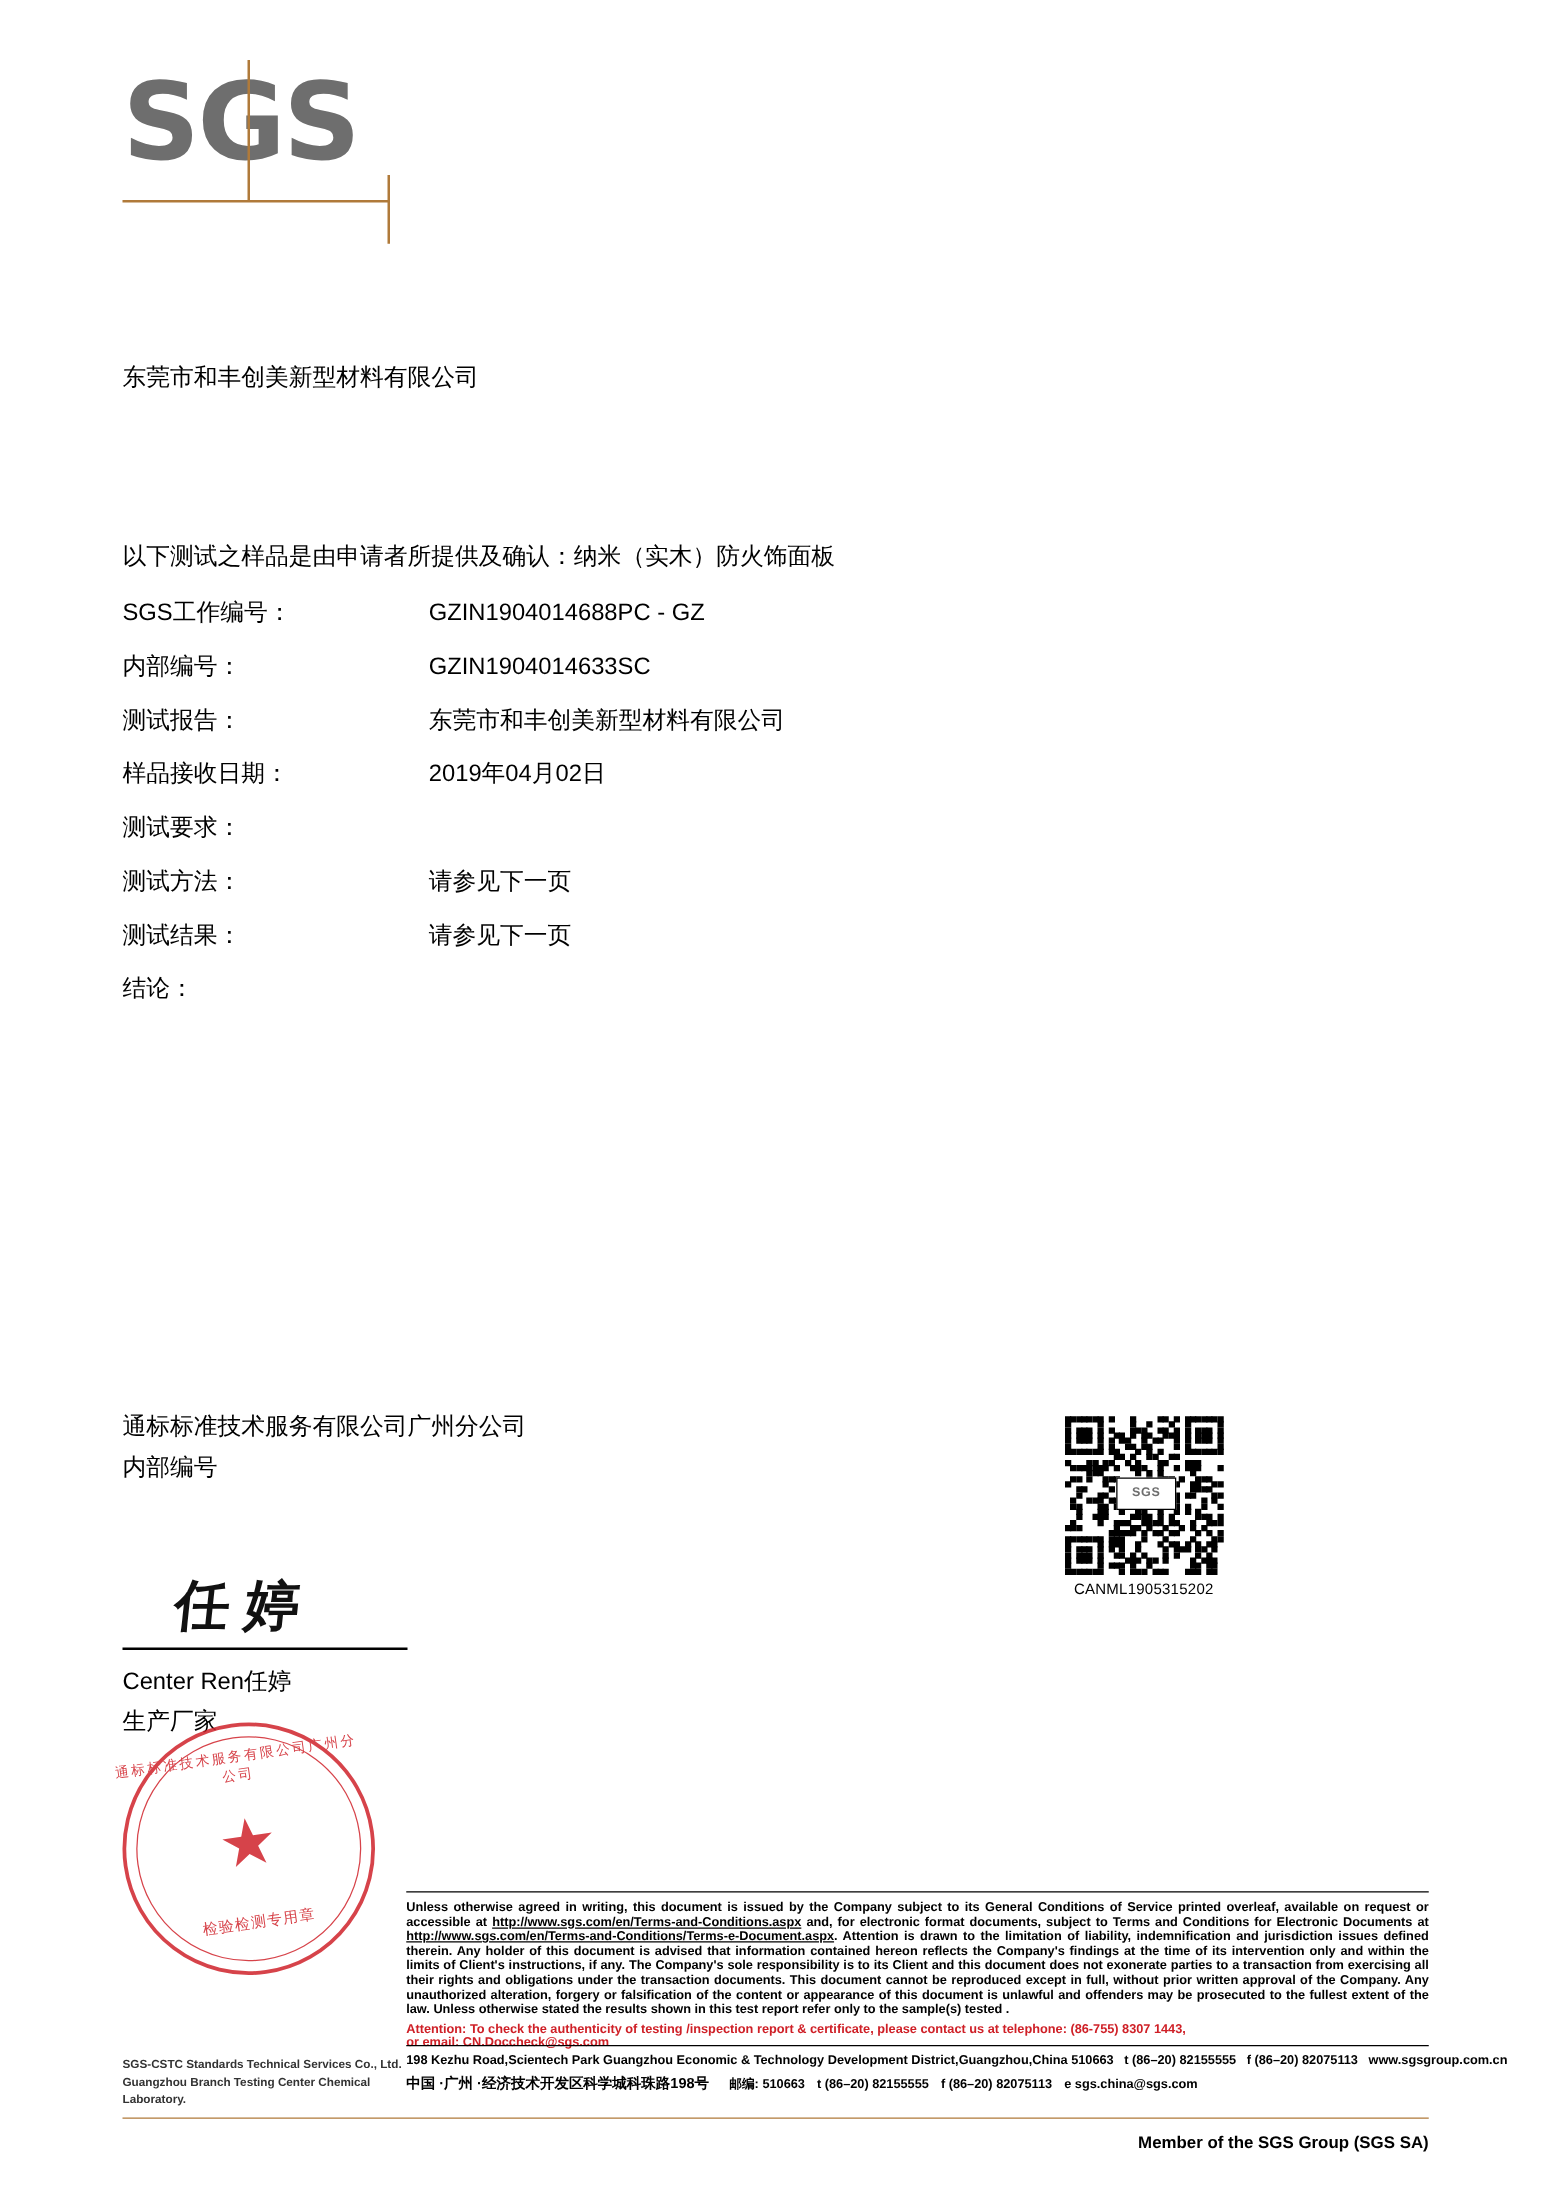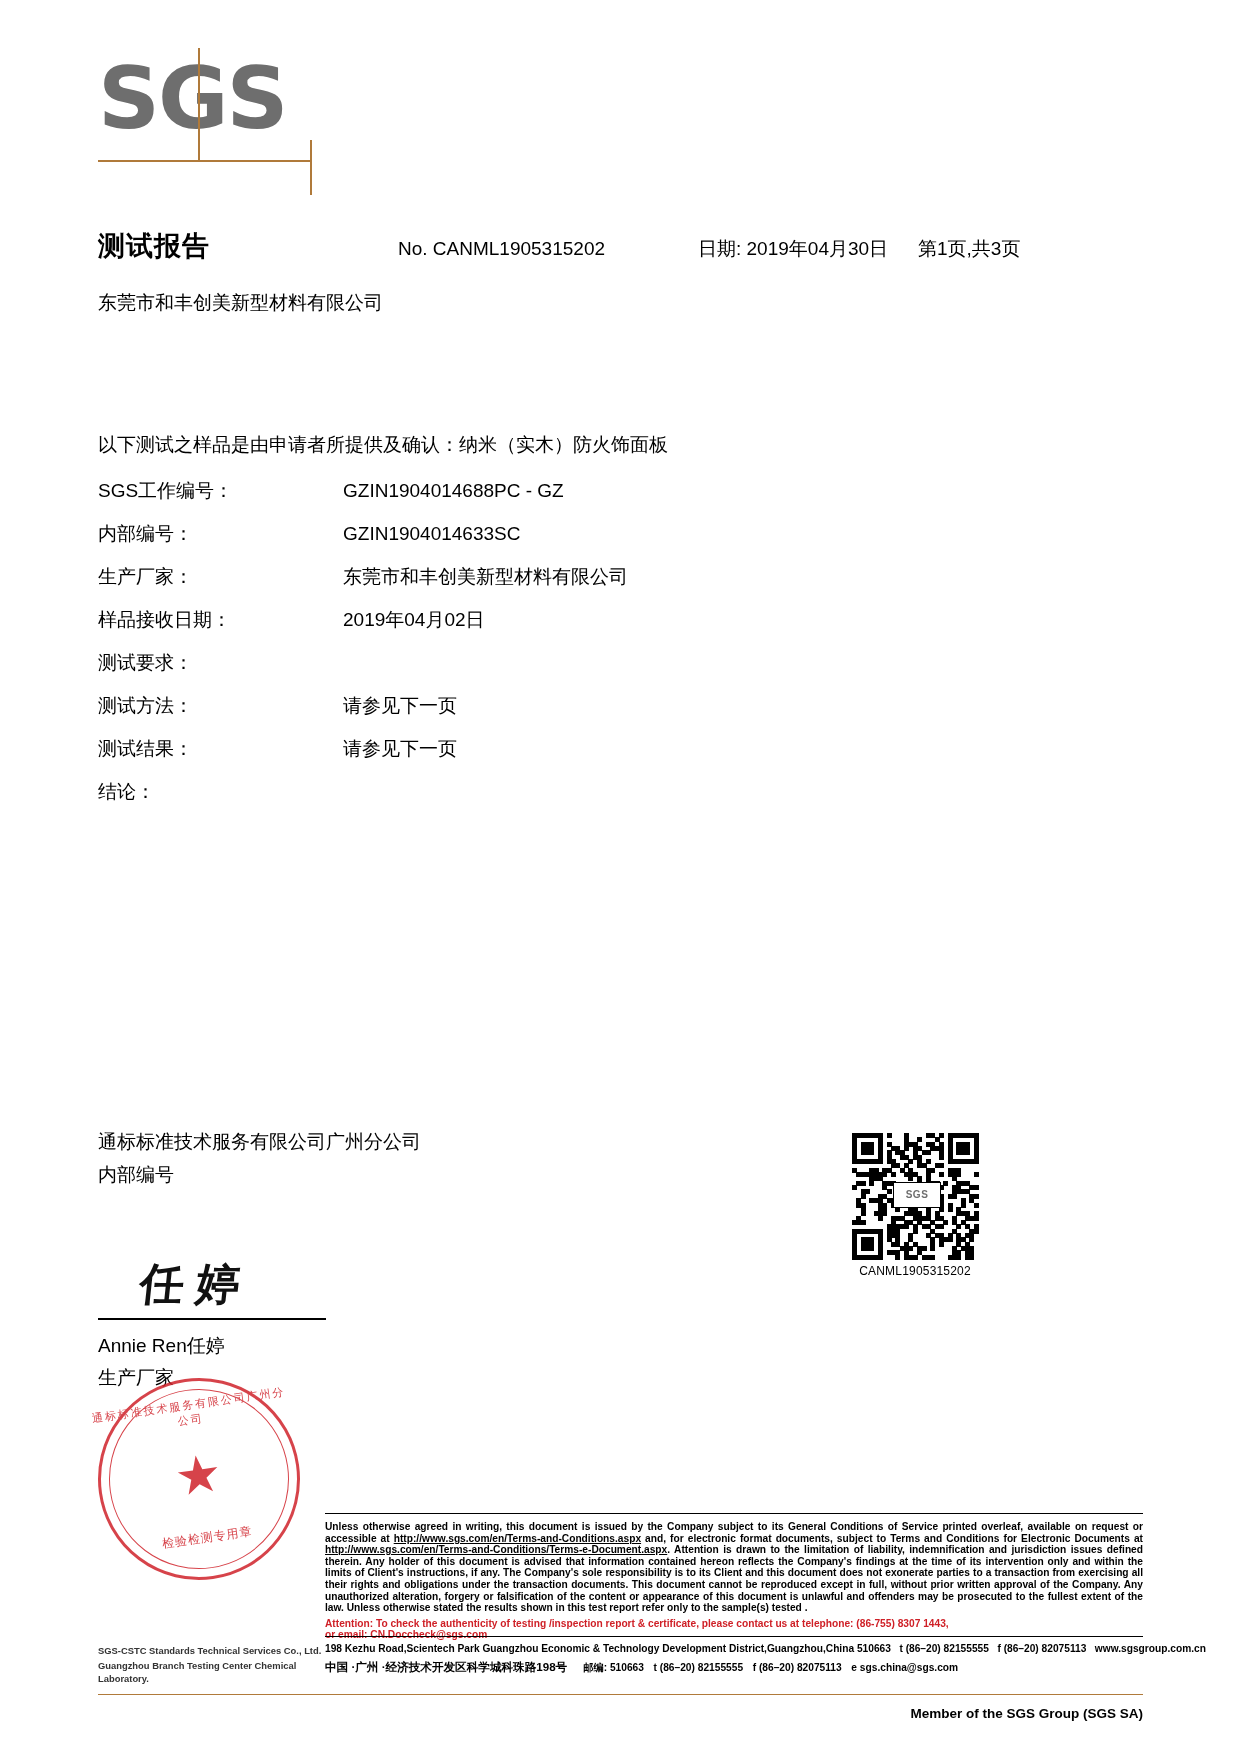--- a/index.html
+++ b/index.html
@@ -349,44 +349,38 @@
 
 <div class="page">
 
   <div class="logo-block">
     <div class="logo-rule-v"></div>
     <div class="logo-text">SGS</div>
     <div class="logo-rule-h"></div>
     <div class="logo-rule-v2"></div>
   </div>
 
-  <div class="title-row">
-    <div class="doc-title">测试报告</div>
-    <div class="doc-no">No. CANML1905315202</div>
-    <div class="doc-date">日期: 2019年04月30日</div>
-    <div class="doc-page">第1页,共3页</div>
-  </div>
 
   <div class="company-block">
     <div class="company-name">东莞市和丰创美新型材料有限公司</div>
   </div>
 
   <div class="sample-desc">以下测试之样品是由申请者所提供及确认：纳米（实木）防火饰面板</div>
 
   <div class="fields">
     <div class="field-row">
       <div class="field-label">SGS工作编号：</div>
       <div class="field-value">GZIN1904014688PC - GZ</div>
     </div>
     <div class="field-row">
       <div class="field-label">内部编号：</div>
       <div class="field-value">GZIN1904014633SC</div>
     </div>
     <div class="field-row">
-      <div class="field-label">生产厂家：</div>
+      <div class="field-label">测试报告：</div>
       <div class="field-value">东莞市和丰创美新型材料有限公司</div>
     </div>
     <div class="field-row">
       <div class="field-label">样品接收日期：</div>
       <div class="field-value">2019年04月02日</div>
     </div>
     <div class="field-row">
       <div class="field-label">测试要求：</div>
     </div>
     <div class="field-row">
@@ -401,21 +395,21 @@
       <div class="field-label">结论：</div>
     </div>
   </div>
 
   <div class="sign-block">
     <div class="sign-company">通标标准技术服务有限公司广州分公司</div>
     <div class="sign-auth">内部编号</div>
   </div>
   <div class="signature-img">任婷</div>
   <div class="sign-line"></div>
-  <div class="sign-name">Annie Ren任婷</div>
+  <div class="sign-name">Center Ren任婷</div>
   <div class="sign-role">生产厂家</div>
 
   <div class="qr-wrap">
     <div class="qr-canvas" id="qr-canvas">
         <div class="qr-cell" style="left: 0px; top: 0px; width: 5px; height: 5px;"></div>
         <div class="qr-cell" style="left: 4.34483px; top: 0px; width: 5px; height: 5px;"></div>
         <div class="qr-cell" style="left: 8.68966px; top: 0px; width: 5px; height: 5px;"></div>
         <div class="qr-cell" style="left: 13.0345px; top: 0px; width: 5px; height: 5px;"></div>
         <div class="qr-cell" style="left: 17.3793px; top: 0px; width: 5px; height: 5px;"></div>
         <div class="qr-cell" style="left: 21.7241px; top: 0px; width: 5px; height: 5px;"></div>

